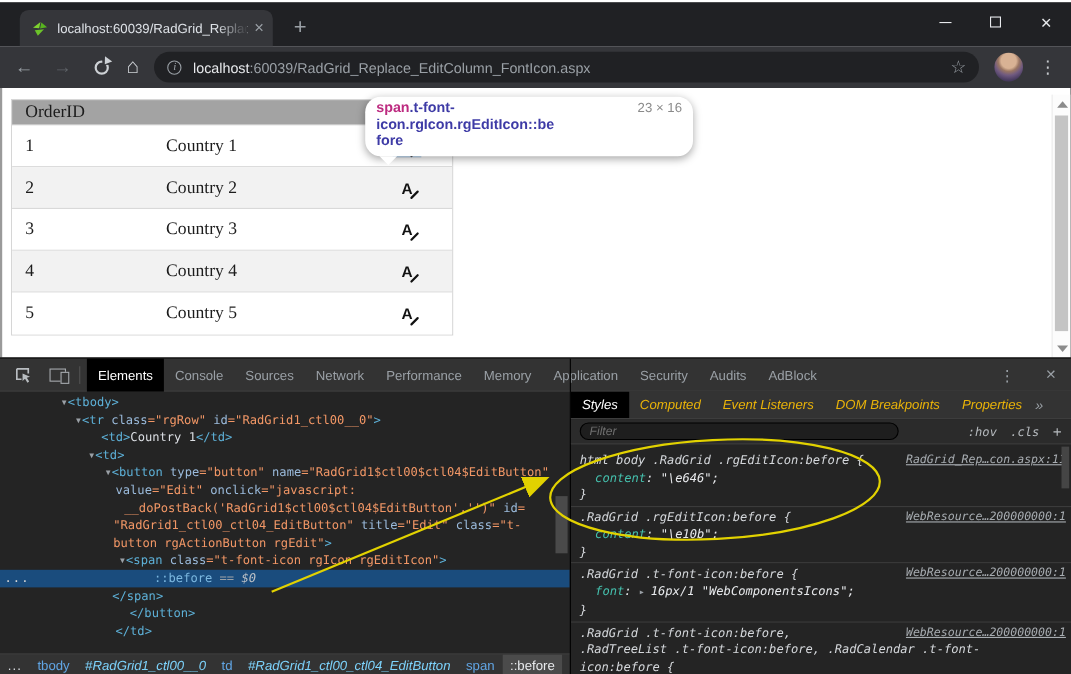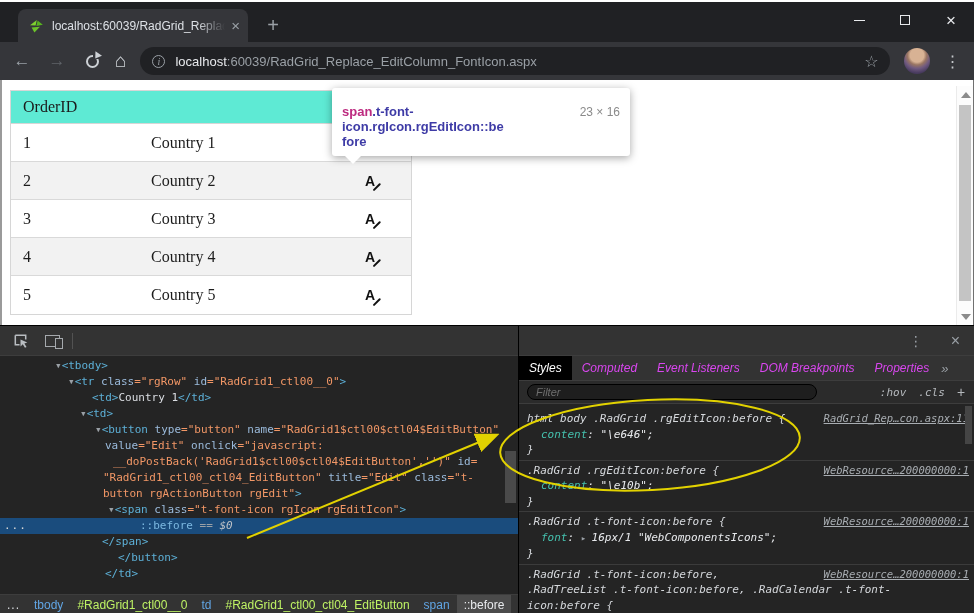--- a/index.html
+++ b/index.html
@@ -51,21 +51,21 @@
   .star{color:#9aa0a6;font-size:16px;margin-left:8px;}
   .avatar{width:26px;height:26px;border-radius:50%;margin-left:14px;
     background:radial-gradient(circle at 50% 28%,#d8b294 30%,#9a7663 42%,#705a80 58%,#473a5e 78%);}
   .menu-dots{color:#c5c8cc;font-size:16px;margin-left:14px;margin-right:12px;}
 
   
   .page{position:absolute;left:0;top:80px;width:974px;height:245px;background:#fff;
         border-left:2px solid #9a9a9a;border-right:1px solid #707070;}
   .grid{position:absolute;left:8px;top:10px;width:402px;border:1px solid #d6d6d6;
         font-family:"Liberation Serif",serif;font-size:16px;color:#1c1c1c;}
-  .g-head{display:flex;height:33px;background:#5eead4;border-bottom:1px solid #d6d6d6;align-items:center;}
+  .g-head{display:flex;height:23px;background:#a3a3a3;border-bottom:1px solid #d6d6d6;align-items:center;}
   .g-row{display:flex;height:38px;align-items:center;border-bottom:1px solid #d9d9d9;background:#fff;}
   .g-row.alt{background:#f2f2f2;}
   .g-row:last-child{border-bottom:none;}
   .gc1{width:132px;padding-left:12px;}
   .gc2{width:186px;padding-left:8px;}
   .gc3{width:82px;display:flex;justify-content:center;}
   .edit-btn{position:relative;width:26px;height:20px;border:none;background:transparent;
             display:flex;align-items:center;justify-content:center;padding:0;}
   .edit-a{font-family:"Liberation Sans",sans-serif;font-weight:bold;font-size:14px;color:#111;line-height:14px;}
   .edit-pencil{position:absolute;right:1px;bottom:2px;width:10px;height:2.4px;background:#111;
@@ -75,22 +75,22 @@
   
   .pg-scroll{position:absolute;right:0;top:6px;width:17px;height:239px;background:#fcfcfc;
              border-left:1px solid #ebebeb;}
   .pg-arrow{position:absolute;left:4px;width:0;height:0;border-left:5px solid transparent;
             border-right:5px solid transparent;}
   .pg-up{top:6px;border-bottom:6px solid #8b8b8b;}
   .pg-down{bottom:5px;border-top:6px solid #8b8b8b;}
   .pg-thumb{position:absolute;left:2px;top:19px;width:12px;height:196px;background:#c4c4c4;}
 
   
-  .tooltip{position:absolute;left:330px;top:8px;width:298px;background:#fff;border-radius:3px;
-           box-shadow:0 2px 8px rgba(0,0,0,.35);padding:16px 10px 7px;z-index:30;
+  .tooltip{position:absolute;left:330px;top:8px;width:298px;background:#fff;border-radius:14px;
+           box-shadow:0 2px 8px rgba(0,0,0,.35);padding:2px 10px 7px;z-index:30;
            font-size:13px;font-weight:bold;}
   .tt-line1{display:flex;align-items:baseline;}
   .tt-size{margin-left:auto;color:#8a8a8a;font-weight:normal;font-size:12px;padding-left:10px;white-space:nowrap;}
   .tt-pointer{position:absolute;left:13px;bottom:-8px;width:0;height:0;
               border-left:8px solid transparent;border-right:8px solid transparent;border-top:8px solid #fff;}
 
   
   .devtools{position:absolute;left:0;top:325px;width:974px;height:288px;background:#242424;
             border-top:1px solid #000;color:#9aa0a6;}
   .dt-toolbar{position:absolute;left:0;top:0;width:974px;height:30px;background:#333333;
@@ -121,30 +121,30 @@
   .sg-pseudo{color:#7cb8e0;}
   .sg-eq{color:#9aa0a6;}
   .sg-dollar{color:#bdc1c6;font-style:italic;}
   .el-scroll{position:absolute;left:505px;top:125px;width:11px;height:52px;background:#4a4a4a;}
 
   
   .crumbs{position:absolute;left:0;top:268px;width:518px;height:20px;background:#333333;
           border-top:1px solid #3d3d3d;display:flex;align-items:center;font-size:12px;overflow:hidden;}
   .crumb{padding:0 7px;white-space:nowrap;height:20px;display:flex;align-items:center;}
   .crumb.tag{color:#61a5e4;}
-  .crumb.id{color:#bef264;}
+  .crumb.id{color:#7dd3fc;font-style:italic;}
   .crumb.more{color:#dadde1;letter-spacing:1px;}
   .crumb.pseudo{color:#e8eaed;}
   .crumb.selected{background:#4b4b4b;}
 
   
   .sidebar{position:absolute;left:518px;top:0;width:456px;height:288px;border-left:1px solid #000;font-style:italic;}
   .sb-tabs{position:absolute;left:0;top:30px;width:456px;height:25px;background:#333333;
            border-bottom:1px solid #3d3d3d;display:flex;align-items:center;overflow:hidden;}
-  .sb-tab{padding:0 10px;font-size:12px;height:25px;display:flex;align-items:center;color:#d946ef;white-space:nowrap;}
+  .sb-tab{padding:0 10px;font-size:12px;height:25px;display:flex;align-items:center;color:#eab308;white-space:nowrap;}
   .sb-tab.active{background:#000;color:#fff;}
   .sb-more{margin-left:2px;color:#9aa0a6;font-size:13px;}
   .filter-row{position:absolute;left:0;top:55px;width:456px;height:23px;background:#2b2b2b;
               border-bottom:1px solid #3d3d3d;display:flex;align-items:center;}
   .filter-input{margin-left:8px;width:290px;height:16px;background:#1e1e1e;border:1px solid #000;
                 border-radius:8px;color:#6e6e6e;font-size:11px;padding:0 8px;display:flex;align-items:center;}
   .filter-right{margin-left:auto;display:flex;align-items:center;color:#b5b9bd;
                 font-family:"DejaVu Sans Mono","Liberation Mono",monospace;font-size:11px;}
   .tg{padding:0 6px;}
   .tg-plus{font-size:14px;padding:0 10px 0 6px;font-family:"Liberation Sans",sans-serif;}
@@ -291,20 +291,32 @@
         <svg width="17" height="17" viewBox="0 0 18 18">
           <path d="M3.5 3.5 h11 v4.5" fill="none" stroke="#b9bdc1" stroke-width="1.6"></path>
           <path d="M3.5 3.5 v10 h4.5" fill="none" stroke="#b9bdc1" stroke-width="1.6"></path>
           <path d="M9 8 l7.2 3.1 -3.1 1 2.3 3.7 -1.7 1 -2.3 -3.8 -2.4 2.3 z" fill="#b9bdc1"></path>
         </svg>
       </span>
       <span class="dt-ic">
           <span class="device-ic"></span>
         </span>
       <span class="dt-sep"></span>
+      <div style="display:flex;height:30px;">
+          <span class="dt-tab active">Elements</span>
+          <span class="dt-tab">Console</span>
+          <span class="dt-tab">Sources</span>
+          <span class="dt-tab">Network</span>
+          <span class="dt-tab">Performance</span>
+          <span class="dt-tab">Memory</span>
+          <span class="dt-tab">Application</span>
+          <span class="dt-tab">Security</span>
+          <span class="dt-tab">Audits</span>
+          <span class="dt-tab">AdBlock</span>
+        </div>
       <div class="dt-right">
         <span class="dt-more">⋮</span>
         <span class="dt-x">×</span>
       </div>
     </div>
 
     <div class="tree">
         <div class="tree-line" style="padding-left: 55px;"><span class="sg-arw">▾</span><span class="sg-tag">&lt;tbody&gt;</span></div>
         <div class="tree-line" style="padding-left: 68px;"><span class="sg-arw">▾</span><span class="sg-tag">&lt;tr</span><span class="sg-attr"> class</span><span class="sg-val">="rgRow"</span><span class="sg-attr"> id</span><span class="sg-val">="RadGrid1_ctl00__0"</span><span class="sg-tag">&gt;</span></div>
         <div class="tree-line" style="padding-left: 92px;"><span class="sg-tag">&lt;td&gt;</span><span class="sg-txt">Country 1</span><span class="sg-tag">&lt;/td&gt;</span></div>

